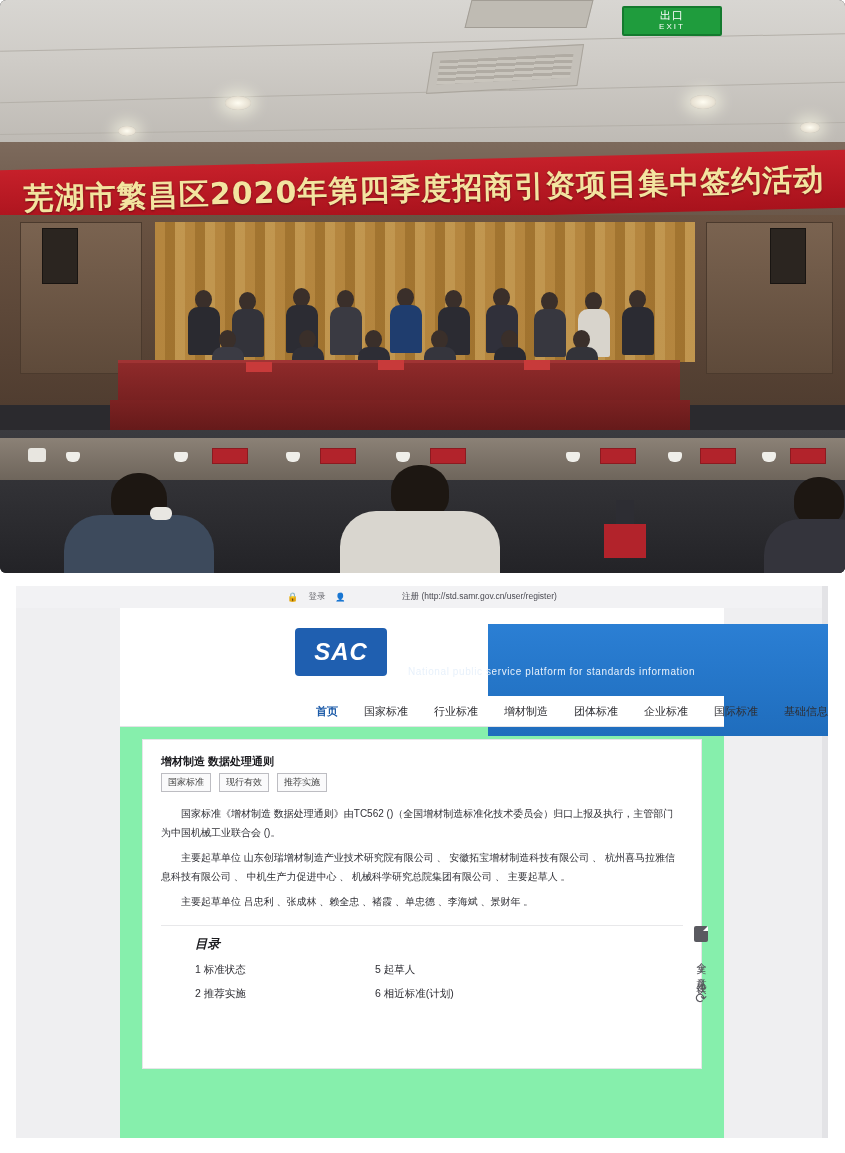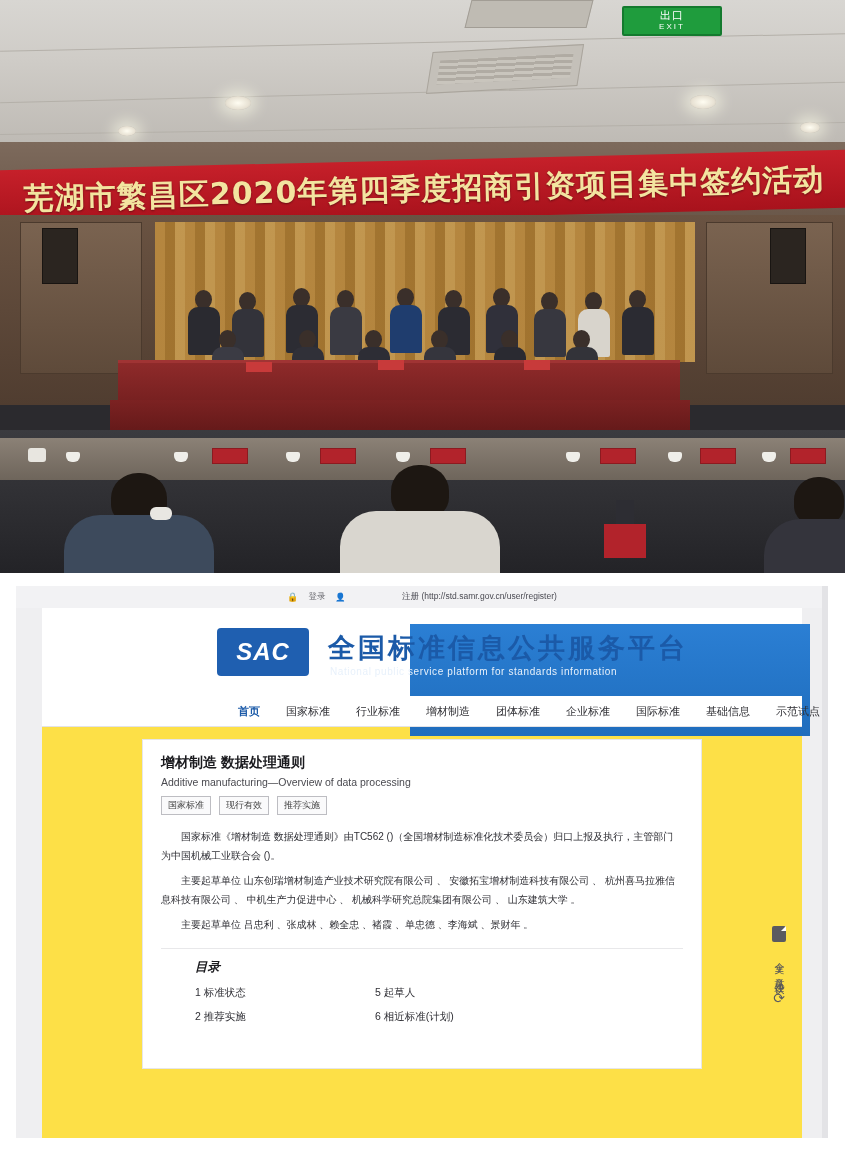--- a/index.html
+++ b/index.html
@@ -14,20 +14,21 @@
     overflow: hidden;
   }
 
   
   .photo {
     position: relative;
     width: 845px;
     height: 573px;
     overflow: hidden;
     background: #2b2a2e;
+    border-radius: 6px;
   }
   
   .ceiling {
     position: absolute;
     left: 0; top: 0; width: 845px; height: 150px;
     background: linear-gradient(180deg, #d8d6d2 0%, #cfccc7 40%, #bdb9b3 100%);
   }
   .ceiling-line {
     position: absolute;
     background: #b4b0a9;
@@ -250,23 +251,23 @@
     color: #6a6a70;
   }
   .web-topbar .lock {
     font-size: 9px;
   }
   .web-topbar .reg-link { color: #4a4a52; margin-left: 46px; }
 
   .page {
     position: relative;
     margin: 0 auto;
-    width: 760px;
+    width: 604px;
     height: 530px;
-    background: #fde047;
+    background: #86efac;
   }
 
   .sac-header {
     position: relative;
     height: 88px;
     background: #ffffff;
     display: flex;
     align-items: center;
   }
   .sac-logo {
@@ -329,21 +330,21 @@
     position: relative;
     margin: 12px auto 0 auto;
     width: 560px;
     background: #ffffff;
     border: 1px solid #e6e6e9;
     min-height: 330px;
     padding: 14px 18px;
     box-sizing: border-box;
   }
   .doc-title-cn {
-    font-size: 14px;
+    font-size: 11px;
     color: #1a1a1e;
     font-weight: bold;
     margin-bottom: 4px;
   }
   .doc-title-en {
     font-size: 10.5px;
     color: #4a4a50;
     margin-bottom: 8px;
   }
   .tag-row { display: flex; gap: 8px; margin-bottom: 12px; }
@@ -562,49 +563,47 @@
     <span>登录</span>
     <span>👤</span>
     <span class="reg-link">注册 (http://std.samr.gov.cn/user/register)</span>
   </div>
 
   <div class="page">
 
     <div class="sac-header">
       <div class="header-band"></div>
       <div class="sac-logo">SAC</div>
-      <div class="header-title">全国标准信息公共服务平台</div>
       <div class="header-sub">National public service platform for standards information</div>
     </div>
 
     <div class="navbar">
       <span class="nav-item active">首页</span>
       <span class="nav-item">国家标准</span>
       <span class="nav-item">行业标准</span>
       <span class="nav-item">增材制造</span>
       <span class="nav-item">团体标准</span>
       <span class="nav-item">企业标准</span>
       <span class="nav-item">国际标准</span>
       <span class="nav-item">基础信息</span>
       <span class="nav-item">示范试点</span>
 
     </div>
 
     <div class="content">
       <div class="doc-title-cn">增材制造 数据处理通则</div>
-      <div class="doc-title-en">Additive manufacturing—Overview of data processing</div>
 
       <div class="tag-row">
         <span class="tag">国家标准</span>
         <span class="tag">现行有效</span>
         <span class="tag">推荐实施</span>
       </div>
 
       <p class="para">国家标准《增材制造 数据处理通则》由TC562 ()（全国增材制造标准化技术委员会）归口上报及执行，主管部门为中国机械工业联合会 ()。</p>
-      <p class="para">主要起草单位 山东创瑞增材制造产业技术研究院有限公司 、 安徽拓宝增材制造科技有限公司 、 杭州喜马拉雅信息科技有限公司 、 中机生产力促进中心 、 机械科学研究总院集团有限公司 、 山东建筑大学 。</p>
+      <p class="para">主要起草单位 山东创瑞增材制造产业技术研究院有限公司 、 安徽拓宝增材制造科技有限公司 、 杭州喜马拉雅信息科技有限公司 、 中机生产力促进中心 、 机械科学研究总院集团有限公司 、 主要起草人 。</p>
       <p class="para">主要起草单位 吕忠利 、张成林 、赖全忠 、褚霞 、单忠德 、李海斌 、景财年 。</p>
 
       <div class="divider"></div>
 
       <div class="toc-title">目录</div>
       <div class="toc-grid">
         <div>
           <span>1</span>
           <span>标准状态</span>
         </div>

